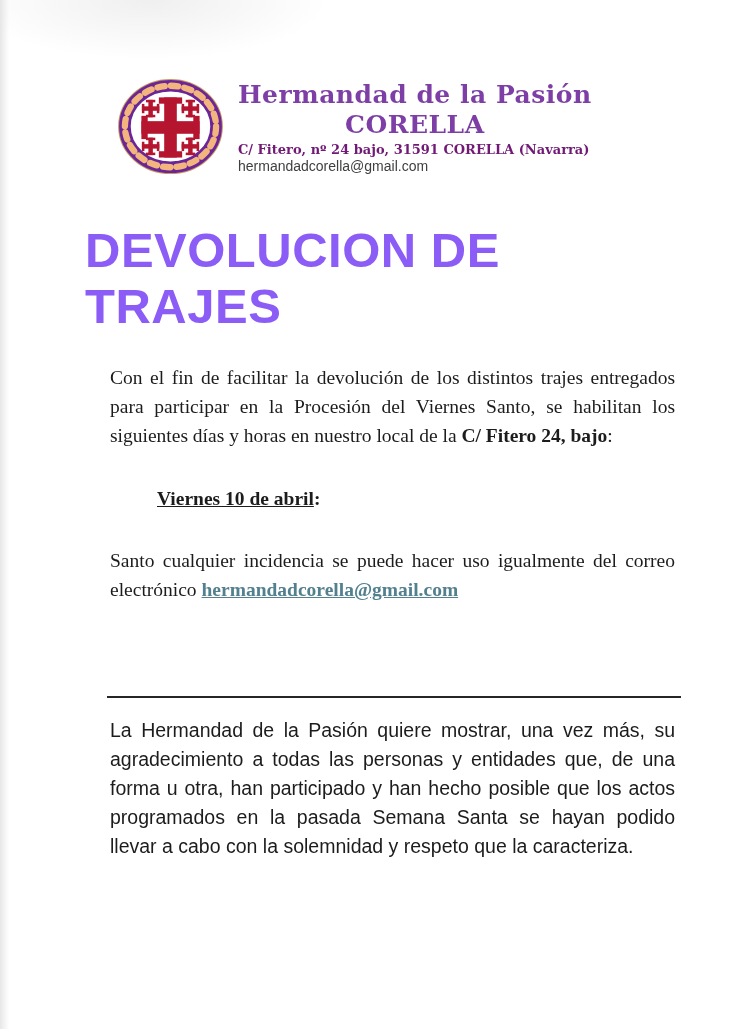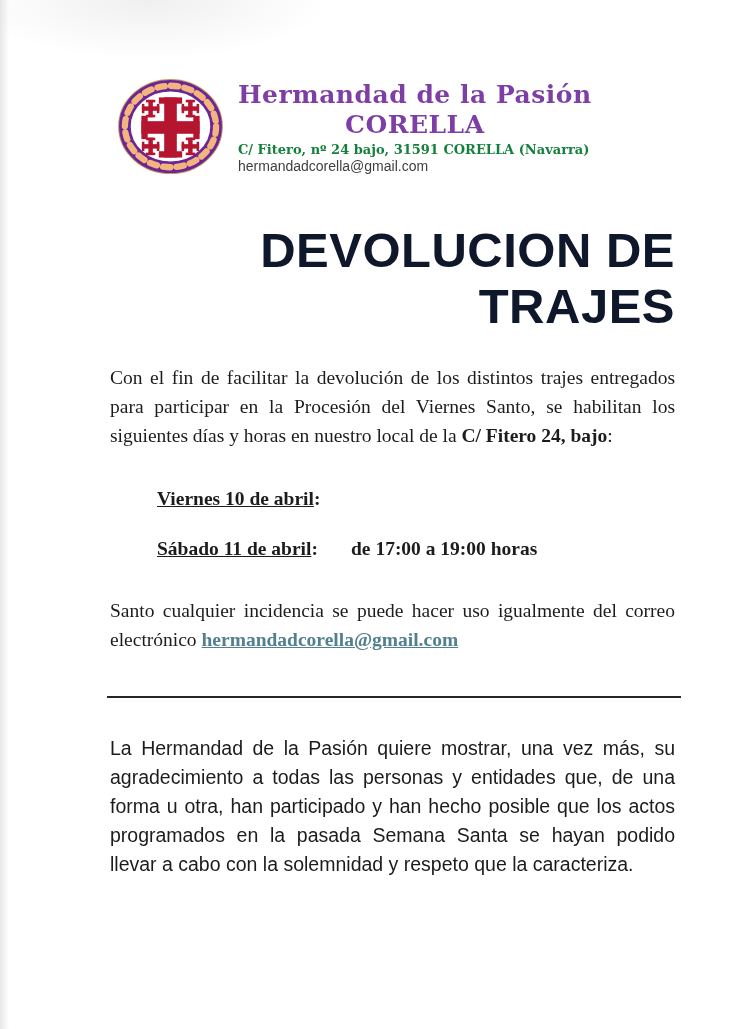--- a/index.html
+++ b/index.html
@@ -36,37 +36,37 @@
     font-weight:bold;
     color:#7d3fa6;
     font-size:25px;line-height:29px;
     letter-spacing:.5px;
     white-space:nowrap;
   }
   .org-line2{font-size:25px;line-height:31px;text-align:center;}
   .org-address{
     font-family:"DejaVu Serif", serif;
     font-weight:bold;
-    color:#15803d;
+    color:#701a75;
     font-size:13px;line-height:16px;
     margin-top:2px;
     white-space:nowrap;
   }
   .org-email{
     font-size:14px;line-height:17px;
     color:#3f3f3f;
   }
 
   
   .doc-title{
     position:absolute;left:85px;right:62px;top:222px;
-    text-align:right;
+    text-align:left;
     font-weight:bold;
     font-size:49px;line-height:56px;
-    color:#0f172a;
+    color:#8b5cf6;
     letter-spacing:.5px;
   }
 
   
   .body-col{position:absolute;left:110px;top:363px;width:565px;font-family:Liberation Serif, serif;}
   .para{
     font-size:19.5px;line-height:29px;
     text-align:justify;
     margin:0 0 0 0;
     color:#1c1c1c;
@@ -88,21 +88,21 @@
   .email-link{
     color:#53808f;
     font-weight:bold;
     text-decoration:underline;
     cursor:pointer;
   }
   .divider{
     position:absolute;left:107px;top:696px;width:574px;height:0;
     border-top:2.5px solid #262626;
   }
-  .para3-wrap{position:absolute;left:110px;top:734px;width:565px;}
+  .para3-wrap{position:absolute;left:110px;top:716px;width:565px;}
 </style>
 </head>
 <body>
 
 <div class="scan-edge-left"></div>
 <div class="scan-smudge"></div>
 
 <div class="page">
 
   <div class="letterhead">
@@ -173,24 +173,20 @@
     <div>DEVOLUCION DE TRAJES</div>
   </div>
 
   <div class="body-col">
     <p class="para"><span>Con el fin de facilitar la devolución de los distintos trajes entregados para participar en la Procesión del Viernes Santo, se habilitan los siguientes días y horas en nuestro local de la </span><b>C/ Fitero 24, bajo</b><span>:</span></p>
 
     <div class="schedule">
       <div class="sched-row">
         <span class="sched-day"><span class="u">Viernes 10 de abril</span><span>:</span></span>
       </div>
-      <div class="sched-row">
-        <span class="sched-day"><span class="u">Sábado 11 de abril</span><span>:</span></span>
-        <span class="sched-hours">de 17:00 a 19:00 horas</span>
-      </div>
     </div>
 
     <p class="para para2"><span>Santo cualquier incidencia se puede hacer uso igualmente del correo electrónico </span><a class="email-link">hermandadcorella@gmail.com</a></p>
   </div>
 
   <div class="divider"></div>
 
   <div class="para3-wrap">
     <p class="para">La Hermandad de la Pasión quiere mostrar, una vez más, su agradecimiento a todas las personas y entidades que, de una forma u otra, han participado y han hecho posible que los actos programados en la pasada Semana Santa se hayan podido llevar a cabo con la solemnidad y respeto que la caracteriza.</p>
   </div>

